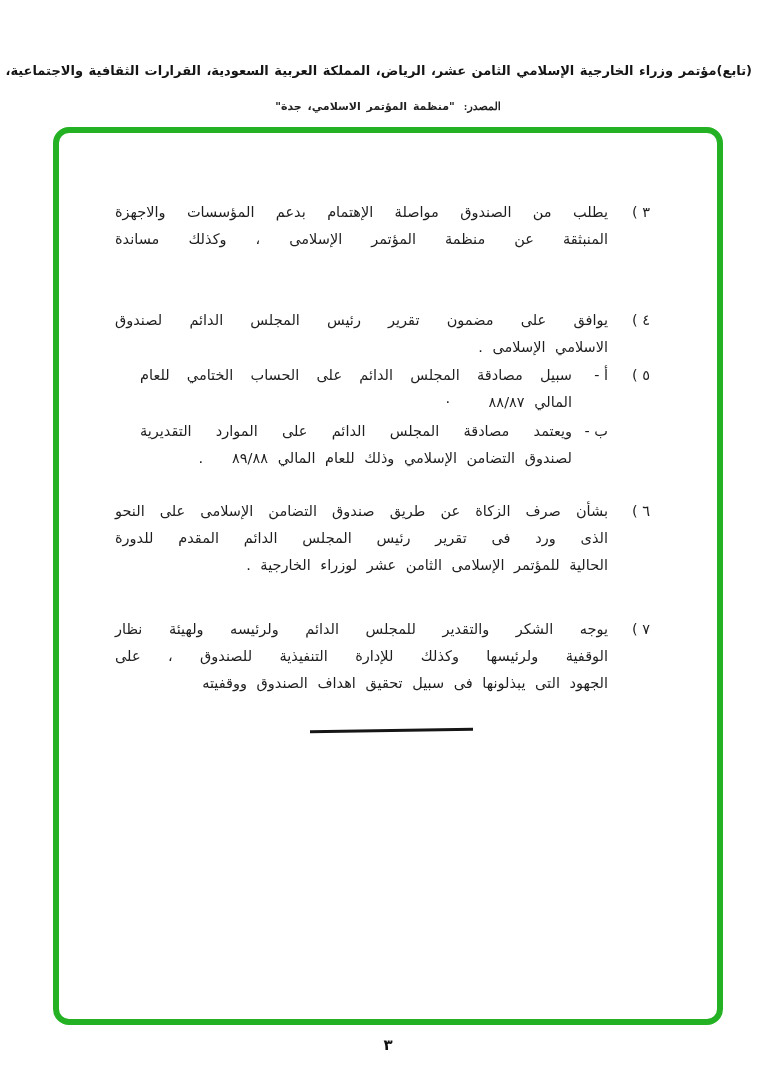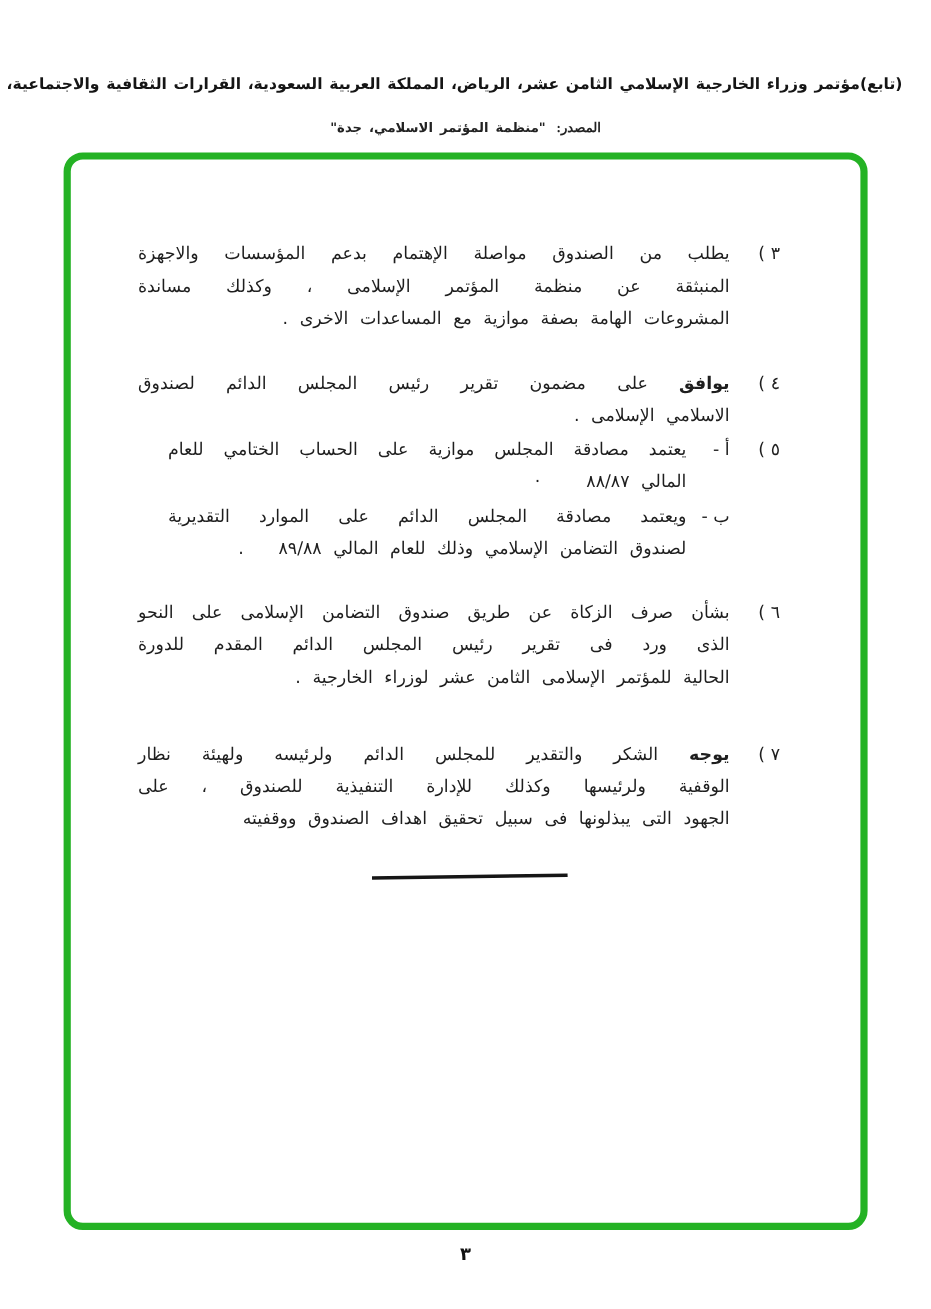--- a/index.html
+++ b/index.html
@@ -36,57 +36,56 @@
   .submarker{flex:0 0 36px;text-align:right;}
   .slines{flex:1;min-width:0;padding-left:25px;}
   .divider{
     position:absolute;left:251px;top:596px;width:163px;height:2.5px;
     background:#161616;transform:rotate(-0.8deg);
   }
   .pagenum{
     position:absolute;top:1036px;left:0;right:0;text-align:center;
     font-weight:bold;font-size:15px;color:#111;
   }
-  b{font-weight:bold;}
+  b{font-weight:normal;}
 </style>
 </head>
 <body>
 
 <div class="hdr">
   <span class="hdr-prefix">(تابع)</span><span>مؤتمر وزراء الخارجية الإسلامي الثامن عشر، الرياض، المملكة العربية السعودية، القرارات الثقافية والاجتماعية، القرار الرقم ١٨/٢٠-ث</span>
 </div>
 
 <div class="src">
   <span class="src-label">المصدر:</span><span>"منظمة المؤتمر الاسلامي، جدة"</span>
 </div>
 
 <div class="frame" style="border-color: rgb(36, 178, 36);">
   <div id="items">
       <div class="item" style="top: 66px;">
         <span class="marker" dir="ltr">( ٣</span>
         <div class="itext">
           <div class="line">يطلب من الصندوق مواصلة الإهتمام بدعم المؤسسات والاجهزة</div>
           <div class="line">المنبثقة عن منظمة المؤتمر الإسلامى ، وكذلك مساندة</div>
-          <div class="line last">المشروعات الهامة بصفة موازية مع المساعدات الاخرى .</div>
         </div>
       </div>
       <div class="item" style="top: 174px;">
         <span class="marker" dir="ltr">( ٤</span>
         <div class="itext">
           <div class="line"><b>يوافق</b> على مضمون تقرير رئيس المجلس الدائم لصندوق</div>
           <div class="line last">الاسلامي الإسلامى .</div>
         </div>
       </div>
       <div class="item" style="top: 229px;">
         <span class="marker" dir="ltr">( ٥</span>
         <div class="itext">
           <div class="sub">
             <span class="submarker">أ -</span>
             <div class="slines">
-              <div class="line">يعتمد مصادقة المجلس موازية على الحساب الختامي للعام</div>
+              <div class="line">سبيل مصادقة المجلس الدائم على الحساب الختامي للعام</div>
               <div class="line last">المالي ٨٨/٨٧&nbsp;&nbsp;&nbsp;&nbsp;·</div>
             </div>
           </div>
           <div class="sub">
             <span class="submarker">ب -</span>
             <div class="slines">
               <div class="line">ويعتمد مصادقة المجلس الدائم على الموارد التقديرية</div>
               <div class="line last">لصندوق التضامن الإسلامي وذلك للعام المالي ٨٩/٨٨&nbsp;&nbsp;&nbsp;.</div>
             </div>
           </div>

